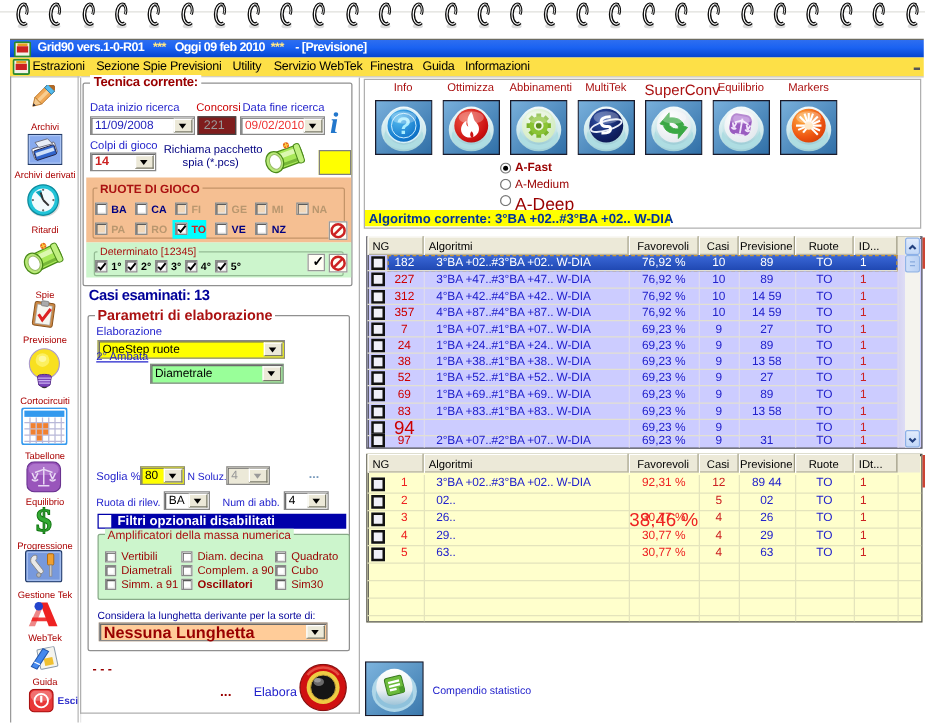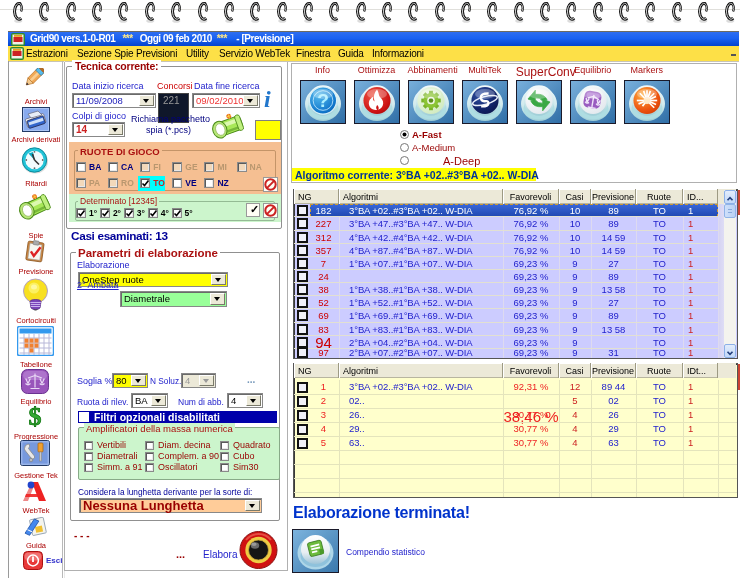--- a/index.html
+++ b/index.html
@@ -374,21 +374,21 @@
     <div class="abs" style="left:72px;top:60px;font-size:10.5px;color:#990000;font-weight:bold;white-space:nowrap;background:#fff;padding:0 3px;letter-spacing:-0.2px;">Tecnica corrente:</div>
     <div class="abs" style="left:72px;top:81px;font-size:9px;color:#2222cc;font-weight:normal;white-space:nowrap;">Data inizio ricerca</div>
     <div class="abs" style="left:157px;top:81px;font-size:9px;color:#cc0000;font-weight:normal;white-space:nowrap;">Concorsi</div>
     <div class="abs" style="left:194px;top:81px;font-size:9px;color:#2222cc;font-weight:normal;white-space:nowrap;">Data fine ricerca</div>
     <div class="abs" style="left:72px;top:93px;width:84px;height:15px;background:#fff;border:1px solid #888;box-shadow:inset 1px 1px 0 #6a6a6a;">
       <div style="position:absolute;left:3px;top:50%;transform:translateY(-52%);font-size:9.5px;color:#2222bb;font-weight:normal;white-space:nowrap;">11/09/2008</div>
       <div style="position:absolute;right:1px;top:1px;width:15px;height:11px;background:#ece9d8;border:1px solid #fff;border-right-color:#7a7a6a;border-bottom-color:#7a7a6a;">
         <div style="position:absolute;left:3px;top:50%;margin-top:-2px;width:0;height:0;border:3.5px solid transparent;border-top:4px solid #000;"></div>
       </div>
     </div>
-    <div class="abs" style="left:158px;top:93px;width:31px;height:30px;border:1px solid #444;background:#0f172a;">
+    <div class="abs" style="left:158px;top:93px;width:31px;height:15px;border:1px solid #444;background:#7f1d1d;">
       <div style="position:absolute;left:4px;top:1px;font-size:10px;color:#999;">221</div>
     </div>
     <div class="abs" style="left:192px;top:93px;width:68px;height:15px;background:#fff;border:1px solid #888;box-shadow:inset 1px 1px 0 #6a6a6a;">
       <div style="position:absolute;left:3px;top:50%;transform:translateY(-52%);font-size:9.5px;color:#ee3333;font-weight:normal;white-space:nowrap;">09/02/2010</div>
       <div style="position:absolute;right:1px;top:1px;width:15px;height:11px;background:#ece9d8;border:1px solid #fff;border-right-color:#7a7a6a;border-bottom-color:#7a7a6a;">
         <div style="position:absolute;left:3px;top:50%;margin-top:-2px;width:0;height:0;border:3.5px solid transparent;border-top:4px solid #000;"></div>
       </div>
     </div>
     <div class="abs" style="left:264px;top:86px;font-family:'Liberation Serif',serif;font-style:italic;font-weight:bold;font-size:24px;color:#2277cc;">i</div>
     <div class="abs" style="left:72px;top:111px;font-size:9px;color:#2222cc;font-weight:normal;white-space:nowrap;">Colpi di gioco</div>
@@ -550,21 +550,21 @@
     <div class="abs" style="left:233px;top:440.0px;font-size:9px;color:#990000;font-weight:normal;white-space:nowrap;">Quadrato</div>
     <div class="abs" style="left:84px;top:452.2px;width:9px;height:9px;background:#fff;border:1px solid #8a8a8a;box-shadow:inset 1px 1px 0 #5a5a5a, inset -1px -1px 0 #e8e8e8;"></div>
     <div class="abs" style="left:97px;top:451.2px;font-size:9px;color:#990000;font-weight:normal;white-space:nowrap;">Diametrali</div>
     <div class="abs" style="left:145px;top:452.2px;width:9px;height:9px;background:#fff;border:1px solid #8a8a8a;box-shadow:inset 1px 1px 0 #5a5a5a, inset -1px -1px 0 #e8e8e8;"></div>
     <div class="abs" style="left:158px;top:451.2px;font-size:9px;color:#990000;font-weight:normal;white-space:nowrap;">Complem. a 90</div>
     <div class="abs" style="left:220px;top:452.2px;width:9px;height:9px;background:#fff;border:1px solid #8a8a8a;box-shadow:inset 1px 1px 0 #5a5a5a, inset -1px -1px 0 #e8e8e8;"></div>
     <div class="abs" style="left:233px;top:451.2px;font-size:9px;color:#990000;font-weight:normal;white-space:nowrap;">Cubo</div>
     <div class="abs" style="left:84px;top:463.4px;width:9px;height:9px;background:#fff;border:1px solid #8a8a8a;box-shadow:inset 1px 1px 0 #5a5a5a, inset -1px -1px 0 #e8e8e8;"></div>
     <div class="abs" style="left:97px;top:462.4px;font-size:9px;color:#990000;font-weight:normal;white-space:nowrap;">Simm. a 91</div>
     <div class="abs" style="left:145px;top:463.4px;width:9px;height:9px;background:#fff;border:1px solid #8a8a8a;box-shadow:inset 1px 1px 0 #5a5a5a, inset -1px -1px 0 #e8e8e8;"></div>
-    <div class="abs" style="left:158px;top:462.4px;font-size:9px;color:#990000;font-weight:normal;white-space:nowrap;">Oscillatori</div>
+    <div class="abs" style="left:158px;top:462.4px;font-size:9px;color:#990000;font-weight:bold;white-space:nowrap;">Oscillatori</div>
     <div class="abs" style="left:220px;top:463.4px;width:9px;height:9px;background:#fff;border:1px solid #8a8a8a;box-shadow:inset 1px 1px 0 #5a5a5a, inset -1px -1px 0 #e8e8e8;"></div>
     <div class="abs" style="left:233px;top:462.4px;font-size:9px;color:#990000;font-weight:normal;white-space:nowrap;">Sim30</div>
     <div class="abs" style="left:79px;top:498px;width:183px;height:15px;background:#ffcc99;border:1px solid #888;box-shadow:inset 1px 1px 0 #6a6a6a;">
       <div style="position:absolute;left:3px;top:50%;transform:translateY(-52%);font-size:13px;color:#990000;font-weight:bold;white-space:nowrap;">Nessuna Lunghetta</div>
       <div style="position:absolute;right:1px;top:1px;width:15px;height:11px;background:#ece9d8;border:1px solid #fff;border-right-color:#7a7a6a;border-bottom-color:#7a7a6a;">
         <div style="position:absolute;left:3px;top:50%;margin-top:-2px;width:0;height:0;border:3.5px solid transparent;border-top:4px solid #000;"></div>
       </div>
     </div>
     <div class="abs" style="left:78px;top:487px;font-size:8.3px;color:#000099;font-weight:normal;white-space:nowrap;">Considera la lunghetta derivante per la sorte di:</div>
     <div class="abs" style="left:74px;top:530px;font-size:10px;color:#990000;font-weight:bold;white-space:nowrap;">- - -</div>
@@ -980,21 +980,21 @@
       <circle cx="4.5" cy="4.5" r="2" fill="#000"></circle>
     </svg>
     <div class="abs" style="left:412px;top:129px;font-size:9.5px;color:#990000;font-weight:bold;white-space:nowrap;">A-Fast</div>
     <svg class="abs" style="left:400px;top:143px" width="9" height="9" viewBox="0 0 9 9">
       <circle cx="4.5" cy="4.5" r="4" fill="#fff" stroke="#777" stroke-width="1"></circle>
     </svg>
     <div class="abs" style="left:412px;top:142px;font-size:9.5px;color:#990000;font-weight:normal;white-space:nowrap;">A-Medium</div>
     <svg class="abs" style="left:400px;top:156px" width="9" height="9" viewBox="0 0 9 9">
       <circle cx="4.5" cy="4.5" r="4" fill="#fff" stroke="#777" stroke-width="1"></circle>
     </svg>
-    <div class="abs" style="left:412px;top:155px;font-size:11px;color:#990000;font-weight:normal;white-space:nowrap;margin-left:31px;">A-Deep</div>
+    <div class="abs" style="left:412px;top:155px;font-size:14px;color:#990000;font-weight:normal;white-space:nowrap;">A-Deep</div>
     <div class="abs" style="left:292px;top:168px;width:244px;height:13px;background:#ffff00;"></div>
     <div class="abs" style="left:295px;top:169px;font-size:10.5px;color:#003399;font-weight:bold;white-space:nowrap;">Algoritmo corrente: 3°BA +02..#3°BA +02.. W-DIA</div>
     <div class="abs" style="left:293px;top:189px;width:445px;height:170px;background:#ccccff;border:1px solid #555;box-shadow:inset 1px 1px 0 #3a3a3a;"></div>
     <div class="abs" style="left:718px;top:204px;width:18px;height:154px;background:linear-gradient(90deg,#d4d2f2,#f2f1fc);"></div>
     <div class="abs" style="left:294px;top:189px;width:442px;height:15px;background:#ece9d8;"></div>
     <div class="abs" style="left:294px;top:189px;width:45px;height:15px;background:#ece9d8;border-right:1px solid #9d9a83;box-shadow:inset 1px 1px 0 #fff,inset 0 -1px 0 #b8b5a0;">
       <div style="position:absolute;left:4px;top:0;font-size:9px;color:#000;line-height:16px;">NG</div>
     </div>
     <div class="abs" style="left:339px;top:189px;width:164px;height:15px;background:#ece9d8;border-right:1px solid #9d9a83;box-shadow:inset 1px 1px 0 #fff,inset 0 -1px 0 #b8b5a0;">
       <div style="position:absolute;left:4px;top:0;font-size:9px;color:#000;line-height:16px;">Algoritmi</div>
@@ -1062,20 +1062,21 @@
     <div class="abs" style="left:308px;top:257px;width:31px;height:13px;font-size:9.5px;color:#cc0000;line-height:13px;text-align:center;white-space:nowrap;">7</div>
     <div class="abs" style="left:349px;top:257px;width:152px;height:13px;font-size:9.5px;letter-spacing:-0.1px;color:#2222cc;line-height:13px;white-space:nowrap;">1°BA +07..#1°BA +07.. W-DIA</div>
     <div class="abs" style="left:503px;top:257px;width:56px;height:13px;font-size:9.5px;color:#2222cc;line-height:13px;text-align:center;white-space:nowrap;">69,23 %</div>
     <div class="abs" style="left:559px;top:257px;width:32px;height:13px;font-size:9.5px;color:#2222cc;line-height:13px;text-align:center;white-space:nowrap;">9</div>
     <div class="abs" style="left:591px;top:257px;width:45px;height:13px;font-size:9.5px;color:#2222cc;line-height:13px;text-align:center;white-space:nowrap;">27</div>
     <div class="abs" style="left:636px;top:257px;width:47px;height:13px;font-size:9.5px;color:#2222cc;line-height:13px;text-align:center;white-space:nowrap;">TO</div>
     <div class="abs" style="left:688px;top:257px;width:20px;height:13px;font-size:9.5px;letter-spacing:-0.1px;color:#cc2222;line-height:13px;white-space:nowrap;">1</div>
     <div class="abs" style="left:294px;top:269px;width:424px;height:1px;background:#e2e0d2;"></div>
     <div class="abs" style="left:297px;top:271.0px;width:11px;height:11px;background:#f0f0f8;border:2px solid #111;"></div>
     <div class="abs" style="left:308px;top:270px;width:31px;height:13px;font-size:9.5px;color:#cc0000;line-height:13px;text-align:center;white-space:nowrap;">24</div>
+    <div class="abs" style="left:349px;top:270px;width:152px;height:13px;font-size:9.5px;letter-spacing:-0.1px;color:#2222cc;line-height:13px;white-space:nowrap;">1°BA +24..#1°BA +24.. W-DIA</div>
     <div class="abs" style="left:503px;top:270px;width:56px;height:13px;font-size:9.5px;color:#2222cc;line-height:13px;text-align:center;white-space:nowrap;">69,23 %</div>
     <div class="abs" style="left:559px;top:270px;width:32px;height:13px;font-size:9.5px;color:#2222cc;line-height:13px;text-align:center;white-space:nowrap;">9</div>
     <div class="abs" style="left:591px;top:270px;width:45px;height:13px;font-size:9.5px;color:#2222cc;line-height:13px;text-align:center;white-space:nowrap;">89</div>
     <div class="abs" style="left:636px;top:270px;width:47px;height:13px;font-size:9.5px;color:#2222cc;line-height:13px;text-align:center;white-space:nowrap;">TO</div>
     <div class="abs" style="left:688px;top:270px;width:20px;height:13px;font-size:9.5px;letter-spacing:-0.1px;color:#cc2222;line-height:13px;white-space:nowrap;">1</div>
     <div class="abs" style="left:294px;top:282px;width:424px;height:1px;background:#e2e0d2;"></div>
     <div class="abs" style="left:297px;top:284.0px;width:11px;height:11px;background:#f0f0f8;border:2px solid #111;"></div>
     <div class="abs" style="left:308px;top:283px;width:31px;height:13px;font-size:9.5px;color:#cc0000;line-height:13px;text-align:center;white-space:nowrap;">38</div>
     <div class="abs" style="left:349px;top:283px;width:152px;height:13px;font-size:9.5px;letter-spacing:-0.1px;color:#2222cc;line-height:13px;white-space:nowrap;">1°BA +38..#1°BA +38.. W-DIA</div>
     <div class="abs" style="left:503px;top:283px;width:56px;height:13px;font-size:9.5px;color:#2222cc;line-height:13px;text-align:center;white-space:nowrap;">69,23 %</div>
@@ -1106,21 +1107,20 @@
     <div class="abs" style="left:308px;top:323px;width:31px;height:13px;font-size:9.5px;color:#cc0000;line-height:13px;text-align:center;white-space:nowrap;">83</div>
     <div class="abs" style="left:349px;top:323px;width:152px;height:13px;font-size:9.5px;letter-spacing:-0.1px;color:#2222cc;line-height:13px;white-space:nowrap;">1°BA +83..#1°BA +83.. W-DIA</div>
     <div class="abs" style="left:503px;top:323px;width:56px;height:13px;font-size:9.5px;color:#2222cc;line-height:13px;text-align:center;white-space:nowrap;">69,23 %</div>
     <div class="abs" style="left:559px;top:323px;width:32px;height:13px;font-size:9.5px;color:#2222cc;line-height:13px;text-align:center;white-space:nowrap;">9</div>
     <div class="abs" style="left:591px;top:323px;width:45px;height:13px;font-size:9.5px;color:#2222cc;line-height:13px;text-align:center;white-space:nowrap;">13 58</div>
     <div class="abs" style="left:636px;top:323px;width:47px;height:13px;font-size:9.5px;color:#2222cc;line-height:13px;text-align:center;white-space:nowrap;">TO</div>
     <div class="abs" style="left:688px;top:323px;width:20px;height:13px;font-size:9.5px;letter-spacing:-0.1px;color:#cc2222;line-height:13px;white-space:nowrap;">1</div>
     <div class="abs" style="left:294px;top:335px;width:424px;height:1px;background:#e2e0d2;"></div>
     <div class="abs" style="left:297px;top:337.0px;width:11px;height:11px;background:#f0f0f8;border:2px solid #111;"></div>
     <div class="abs" style="left:308px;top:336px;width:31px;height:13px;font-size:15px;color:#cc0000;line-height:13px;text-align:center;white-space:nowrap;">94</div>
-    <div class="abs" style="left:349px;top:336px;width:152px;height:13px;font-size:9.5px;letter-spacing:-0.1px;color:#2222cc;line-height:13px;white-space:nowrap;">2°BA +04..#2°BA +04.. W-DIA</div>
     <div class="abs" style="left:503px;top:336px;width:56px;height:13px;font-size:9.5px;color:#2222cc;line-height:13px;text-align:center;white-space:nowrap;">69,23 %</div>
     <div class="abs" style="left:559px;top:336px;width:32px;height:13px;font-size:9.5px;color:#2222cc;line-height:13px;text-align:center;white-space:nowrap;">9</div>
     <div class="abs" style="left:591px;top:336px;width:45px;height:13px;font-size:9.5px;color:#2222cc;line-height:13px;text-align:center;white-space:nowrap;"></div>
     <div class="abs" style="left:636px;top:336px;width:47px;height:13px;font-size:9.5px;color:#2222cc;line-height:13px;text-align:center;white-space:nowrap;">TO</div>
     <div class="abs" style="left:688px;top:336px;width:20px;height:13px;font-size:9.5px;letter-spacing:-0.1px;color:#cc2222;line-height:13px;white-space:nowrap;">1</div>
     <div class="abs" style="left:294px;top:348px;width:424px;height:1px;background:#e2e0d2;"></div>
     <div class="abs" style="left:297px;top:347.0px;width:11px;height:11px;background:#f0f0f8;border:2px solid #111;"></div>
     <div class="abs" style="left:308px;top:346px;width:31px;height:13px;font-size:9.5px;color:#cc0000;line-height:13px;text-align:center;white-space:nowrap;">97</div>
     <div class="abs" style="left:349px;top:346px;width:152px;height:13px;font-size:9.5px;letter-spacing:-0.1px;color:#2222cc;line-height:13px;white-space:nowrap;">2°BA +07..#2°BA +07.. W-DIA</div>
     <div class="abs" style="left:503px;top:346px;width:56px;height:13px;font-size:9.5px;color:#2222cc;line-height:13px;text-align:center;white-space:nowrap;">69,23 %</div>
@@ -1212,21 +1212,20 @@
     <div class="abs" style="left:294px;top:478px;width:443px;height:1px;background:#e4e4bc;"></div>
     <div class="abs" style="left:294px;top:492px;width:443px;height:1px;background:#e4e4bc;"></div>
     <div class="abs" style="left:339px;top:380px;width:1px;height:117px;background:#e4e4bc;"></div>
     <div class="abs" style="left:503px;top:380px;width:1px;height:117px;background:#e4e4bc;"></div>
     <div class="abs" style="left:559px;top:380px;width:1px;height:117px;background:#e4e4bc;"></div>
     <div class="abs" style="left:591px;top:380px;width:1px;height:117px;background:#e4e4bc;"></div>
     <div class="abs" style="left:636px;top:380px;width:1px;height:117px;background:#e4e4bc;"></div>
     <div class="abs" style="left:683px;top:380px;width:1px;height:117px;background:#e4e4bc;"></div>
     <div class="abs" style="left:718px;top:380px;width:1px;height:117px;background:#e4e4bc;"></div>
     <div class="abs" style="left:738px;top:364px;width:2px;height:26px;background:#cc4433;"></div>
-    <div class="abs" style="left:293px;top:504px;font-size:16px;color:#0033cc;font-weight:bold;white-space:nowrap;letter-spacing:-0.2px;">Elaborazione terminata!</div>
     <svg class="abs" style="left:292px;top:529px" width="47" height="44" viewBox="0 0 47 44">
 <defs>
 <linearGradient id="cbg" x1="0" y1="0" x2="1" y2="1">
           <stop offset="0" stop-color="#7db4de"></stop>
           <stop offset="1" stop-color="#3a78ac"></stop>
         </linearGradient>
 <linearGradient id="crim" x1="0" y1="0" x2="0" y2="1">
           <stop offset="0" stop-color="#ffffff"></stop>
           <stop offset="0.6" stop-color="#e8eef2"></stop>
           <stop offset="1" stop-color="#9ec4d8"></stop>

